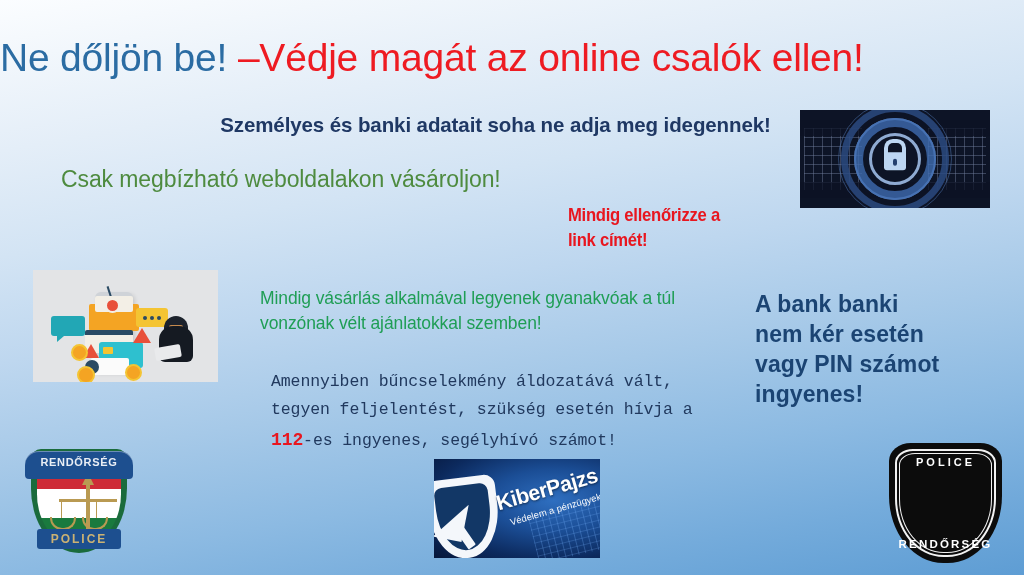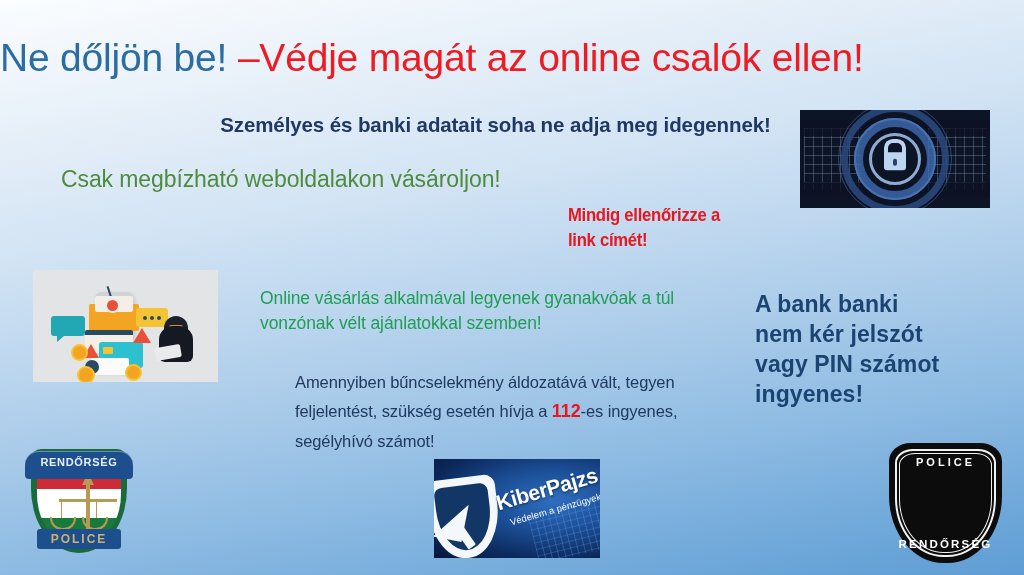--- a/index.html
+++ b/index.html
@@ -88,27 +88,28 @@
     width: 460px;
     font-size: 17.5px;
     line-height: 1.42;
     color: #1f9e55;
     letter-spacing: -0.1px;
   }
 
   
   .line-report {
     position: absolute;
-    left: 295px;
+    left: 271px;
     top: 368px;
     width: 425px;
     font-size: 16.5px;
     line-height: 1.72;
     color: #21395e;
     letter-spacing: -0.1px;
+    font-family: Liberation Mono, monospace;
   }
   .line-report .emergency {
     color: #e8161f;
     font-weight: bold;
     font-size: 18px;
   }
 
   
   .line-bank-never {
     position: absolute;
@@ -548,31 +549,31 @@
   <div class="line-bank-data">Személyes és banki adatait soha ne adja meg idegennek!</div>
 
   <div class="line-trusted">Csak megbízható weboldalakon vásároljon!</div>
 
   <div class="line-check-link">
     <div>Mindig ellenőrizze a</div>
     <div>link címét!</div>
   </div>
 
   <div class="line-suspicious">
-    <span>Online vásárlás alkalmával legyenek gyanakvóak a</span>
+    <span>Mindig vásárlás alkalmával legyenek gyanakvóak a</span>
     <span>túl vonzónak vélt ajánlatokkal szemben!</span>
   </div>
 
   <div class="line-report">
     <span>Amennyiben bűncselekmény áldozatává vált, tegyen feljelentést, szükség esetén hívja a </span><span class="emergency">112</span><span>-es ingyenes, segélyhívó számot!</span>
   </div>
 
   <div class="line-bank-never">
     <div>A bank banki</div>
-    <div>nem kér jelszót</div>
+    <div>nem kér esetén</div>
     <div>vagy PIN számot</div>
     <div>ingyenes!</div>
   </div>
 
   <div class="img-lock">
     <div class="grid-l"></div>
     <div class="grid-r"></div>
     <div class="beam beam-t"></div>
     <div class="beam beam-b"></div>
     <div class="ring r5"></div>

